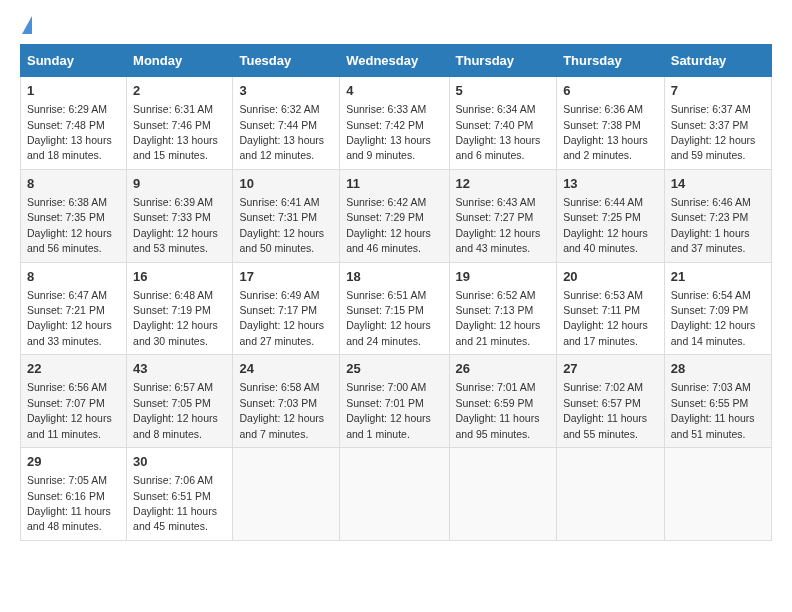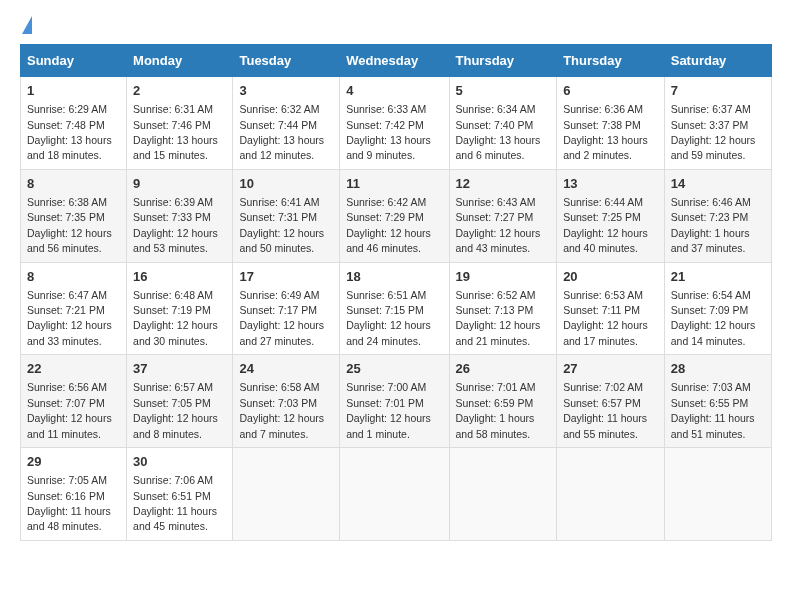--- a/index.html
+++ b/index.html
@@ -261,42 +261,42 @@
         </td>
       </tr>
       <tr>
         <td>
           <span class="day-number">22</span>
           <span class="day-info">Sunrise: 6:56 AM</span><br>
           <span class="day-info">Sunset: 7:07 PM</span><br>
           <span class="day-info">Daylight: 12 hours and 11 minutes.</span>
         </td>
         <td>
-          <span class="day-number">37</span>
+          <span class="day-number">43</span>
           <span class="day-info">Sunrise: 6:57 AM</span><br>
           <span class="day-info">Sunset: 7:05 PM</span><br>
           <span class="day-info">Daylight: 12 hours and 8 minutes.</span>
         </td>
         <td>
           <span class="day-number">24</span>
           <span class="day-info">Sunrise: 6:58 AM</span><br>
           <span class="day-info">Sunset: 7:03 PM</span><br>
           <span class="day-info">Daylight: 12 hours and 7 minutes.</span>
         </td>
         <td>
           <span class="day-number">25</span>
           <span class="day-info">Sunrise: 7:00 AM</span><br>
           <span class="day-info">Sunset: 7:01 PM</span><br>
           <span class="day-info">Daylight: 12 hours and 1 minute.</span>
         </td>
         <td>
           <span class="day-number">26</span>
           <span class="day-info">Sunrise: 7:01 AM</span><br>
           <span class="day-info">Sunset: 6:59 PM</span><br>
-          <span class="day-info">Daylight: 1 hours and 58 minutes.</span>
+          <span class="day-info">Daylight: 11 hours and 95 minutes.</span>
         </td>
         <td>
           <span class="day-number">27</span>
           <span class="day-info">Sunrise: 7:02 AM</span><br>
           <span class="day-info">Sunset: 6:57 PM</span><br>
           <span class="day-info">Daylight: 11 hours and 55 minutes.</span>
         </td>
         <td>
           <span class="day-number">28</span>
           <span class="day-info">Sunrise: 7:03 AM</span><br>

